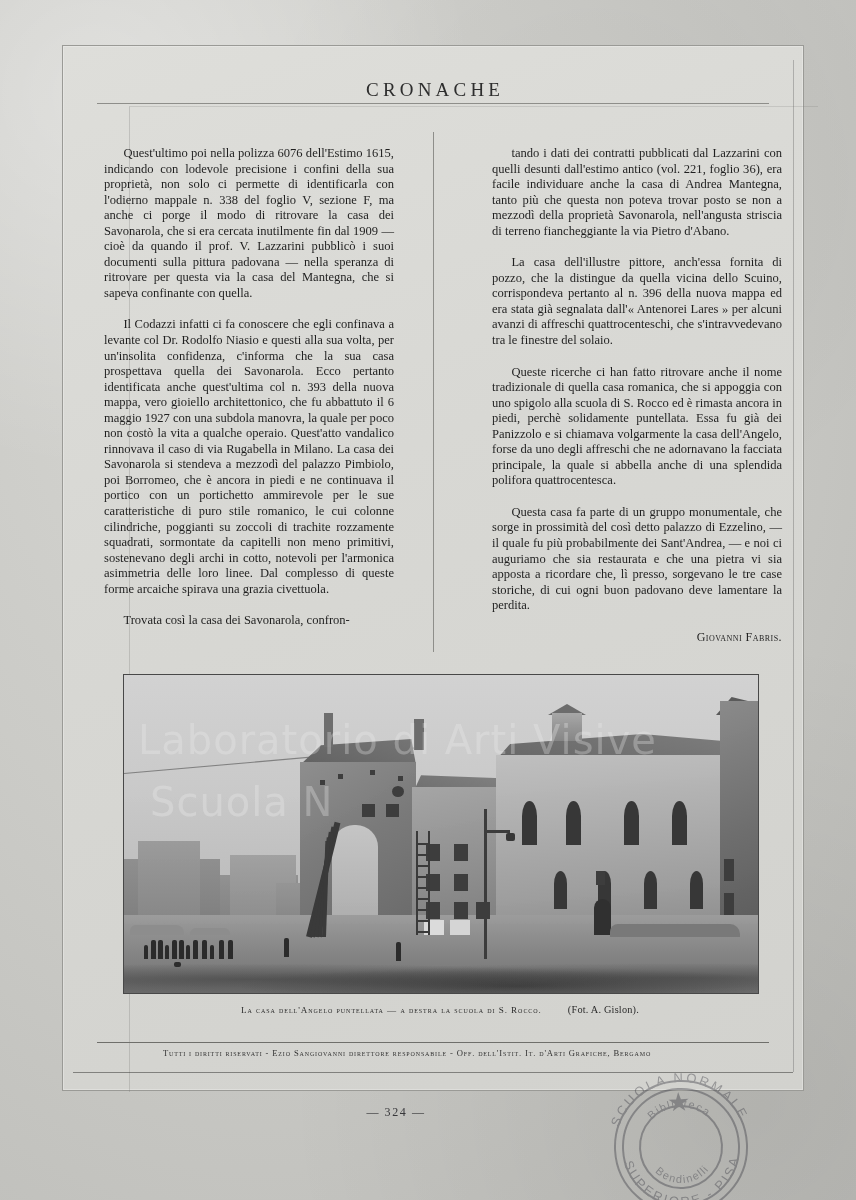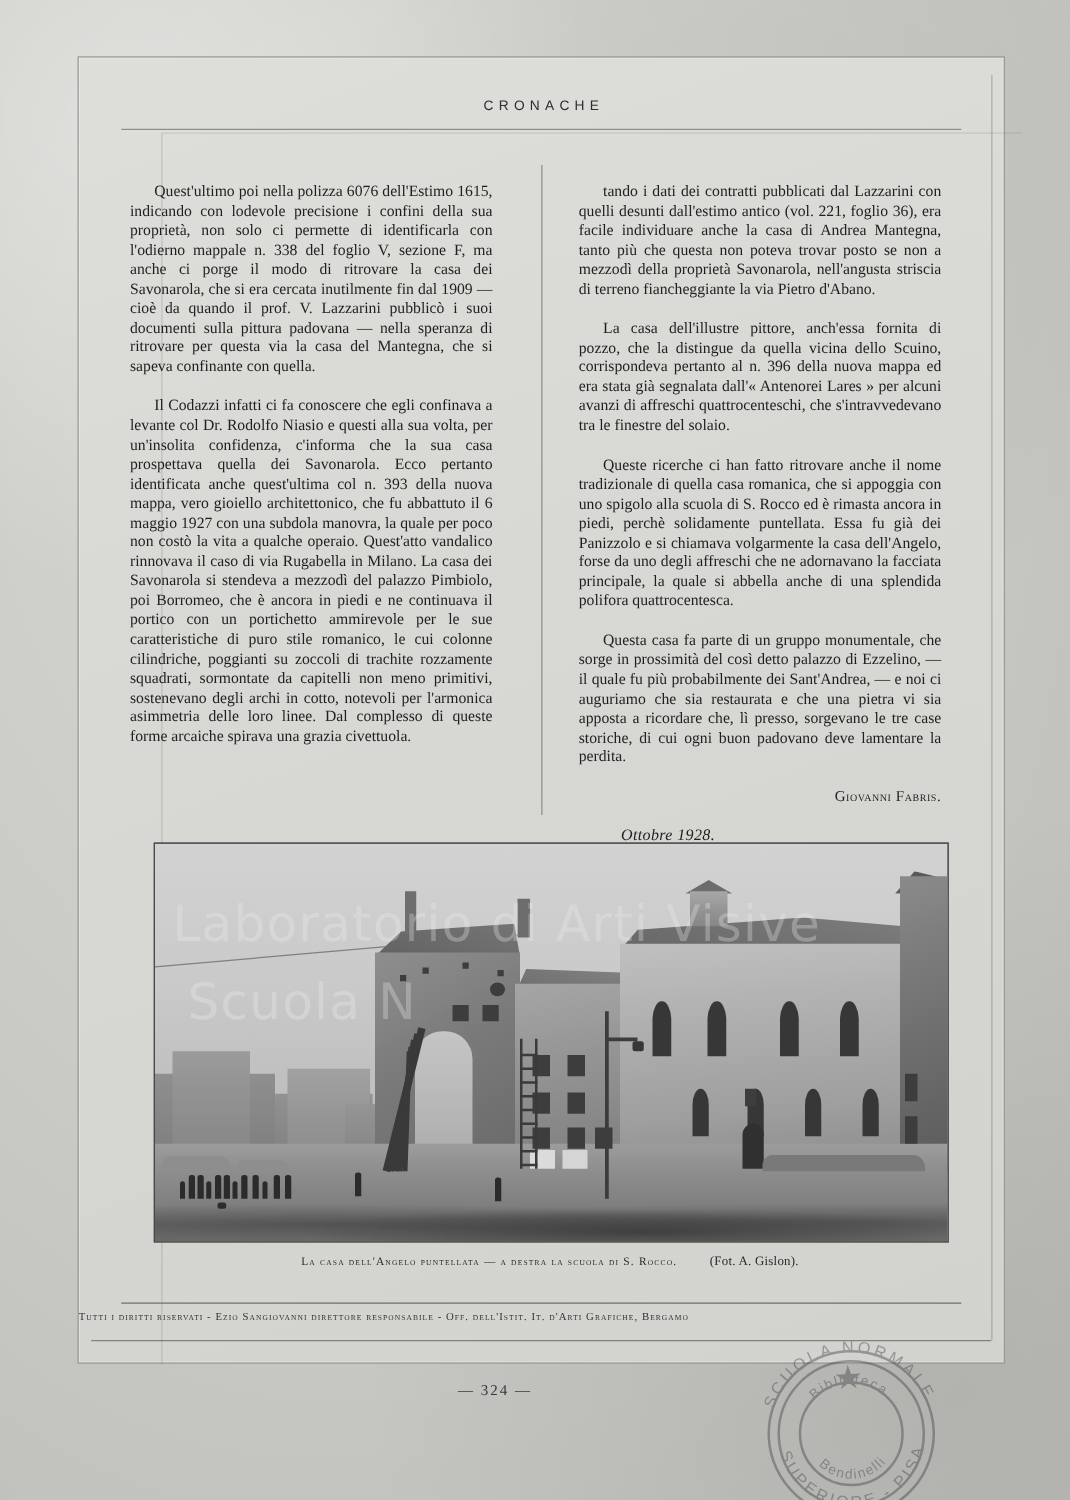--- a/index.html
+++ b/index.html
@@ -61,22 +61,22 @@
 
   
   #running-head {
     position: absolute;
     left: 0;
     top: 33px;
     width: 740px;
     text-align: center;
   }
   #running-head .title {
-    font-family: Liberation Sans, sans-serif;
-    font-size: 11px;
+    font-family: Liberation Serif, serif;
+    font-size: 19px;
     letter-spacing: 4.2px;
     color: #2e2e2e;
     text-indent: 4.2px;
   }
   #head-rule {
     position: absolute;
     left: 34px;
     top: 57px;
     width: 672px;
     height: 1px;
@@ -96,21 +96,21 @@
     top: 0;
     width: 322px;
     font-size: 12.55px;
     line-height: 15.55px;
     color: #1f1f1f;
     text-align: justify;
     text-justify: inter-word;
     hyphens: manual;
   }
   #col-left  { left: 0; }
-  #col-right { left: 359px; }
+  #col-right { left: 388px; }
   #col-rule {
     position: absolute;
     left: 345px;
     top: 2px;
     width: 1px;
     height: 520px;
     background: #8e8e8a;
   }
   .col p {
     margin: 16px;
@@ -298,24 +298,24 @@
   #colophon-rule {
     position: absolute;
     left: 34px;
     top: 996px;
     width: 672px;
     height: 1px;
     background: #6f6f6b;
   }
   #colophon {
     position: absolute;
-    left: 0;
+    left: 16px;
     top: 1002px;
     width: 656px;
-    text-align: left;
+    text-align: center;
     font-size: 8.6px;
     letter-spacing: .85px;
     color: #333;
     font-variant: small-caps;
   }
   
   #frame-bottom {
     position: absolute;
     left: 10px;
     top: 1026px;
@@ -371,29 +371,29 @@
       <div class="title">CRONACHE</div>
     </div>
     <div id="head-rule"></div>
 
     <div id="columns">
       <div id="col-rule"></div>
 
       <div class="col" id="col-left">
         <p>Quest'ultimo poi nella polizza 6076 dell'Estimo 1615, indicando con lodevole precisione i confini della sua proprietà, non solo ci permette di iden­tificarla con l'odierno mappale n. 338 del foglio V, sezione F, ma anche ci porge il modo di ritrovare la casa dei Savonarola, che si era cercata inutil­mente fin dal 1909 — cioè da quando il prof. V. Lazzarini pubblicò i suoi documenti sulla pittura padovana — nella speranza di ritrovare per questa via la casa del Mantegna, che si sapeva confinante con quella.</p>
         <p>Il Codazzi infatti ci fa conoscere che egli confi­nava a levante col Dr. Rodolfo Niasio e questi alla sua volta, per un'insolita confidenza, c'in­forma che la sua casa prospettava quella dei Savonarola. Ecco pertanto identificata anche quest'ultima col n. 393 della nuova mappa, vero gioiello architettonico, che fu abbattuto il 6 maggio 1927 con una subdola manovra, la quale per poco non costò la vita a qualche operaio. Quest'atto vandalico rinnovava il caso di via Rugabella in Milano. La casa dei Savonarola si stendeva a mezzodì del palazzo Pimbiolo, poi Borromeo, che è ancora in piedi e ne continuava il portico con un portichetto ammirevole per le sue caratteristiche di puro stile romanico, le cui colonne cilindriche, poggianti su zoccoli di tra­chite rozzamente squadrati, sormontate da capi­telli non meno primitivi, sostenevano degli archi in cotto, notevoli per l'armonica asimmetria delle loro linee. Dal complesso di queste forme arcaiche spirava una grazia civettuola.</p>
+        <p>Trovata così la casa dei Savonarola, confron-</p>
       </div>
 
       <div class="col" id="col-right">
         <p>tando i dati dei contratti pubblicati dal Lazzarini con quelli desunti dall'estimo antico (vol. 221, foglio 36), era facile individuare anche la casa di Andrea Mantegna, tanto più che questa non poteva trovar posto se non a mezzodì della pro­prietà Savonarola, nell'angusta striscia di ter­reno fiancheggiante la via Pietro d'Abano.</p>
         <p>La casa dell'illustre pittore, anch'essa fornita di pozzo, che la distingue da quella vicina dello Scuino, corrispondeva pertanto al n. 396 della nuova mappa ed era stata già segnalata dall'« An­tenorei Lares » per alcuni avanzi di affreschi quattrocenteschi, che s'intravvedevano tra le finestre del solaio.</p>
         <p>Queste ricerche ci han fatto ritrovare anche il nome tradizionale di quella casa romanica, che si appoggia con uno spigolo alla scuola di S. Rocco ed è rimasta ancora in piedi, perchè soli­damente puntellata. Essa fu già dei Panizzolo e si chiamava volgarmente la casa dell'Angelo, forse da uno degli affreschi che ne adornavano la facciata principale, la quale si abbella anche di una splendida polifora quattrocentesca.</p>
         <p>Questa casa fa parte di un gruppo monumen­tale, che sorge in prossimità del così detto pa­lazzo di Ezzelino, — il quale fu più probabil­mente dei Sant'Andrea, — e noi ci auguriamo che sia restaurata e che una pietra vi sia apposta a ricordare che, lì presso, sorgevano le tre case storiche, di cui ogni buon padovano deve lamen­tare la perdita.</p>
         <p class="signature">Giovanni Fabris.</p>
-        <p class="dateline">Ottobre 1928.</p>
       </div>
     </div>
 
     <div id="caption">
       <span>La casa dell'Angelo puntellata — a destra la scuola di S. Rocco.</span><span class="credit">(Fot. A. Gislon).</span>
     </div>
 
     <div id="figure">
       <div id="photo">
         <div class="sky"></div>

